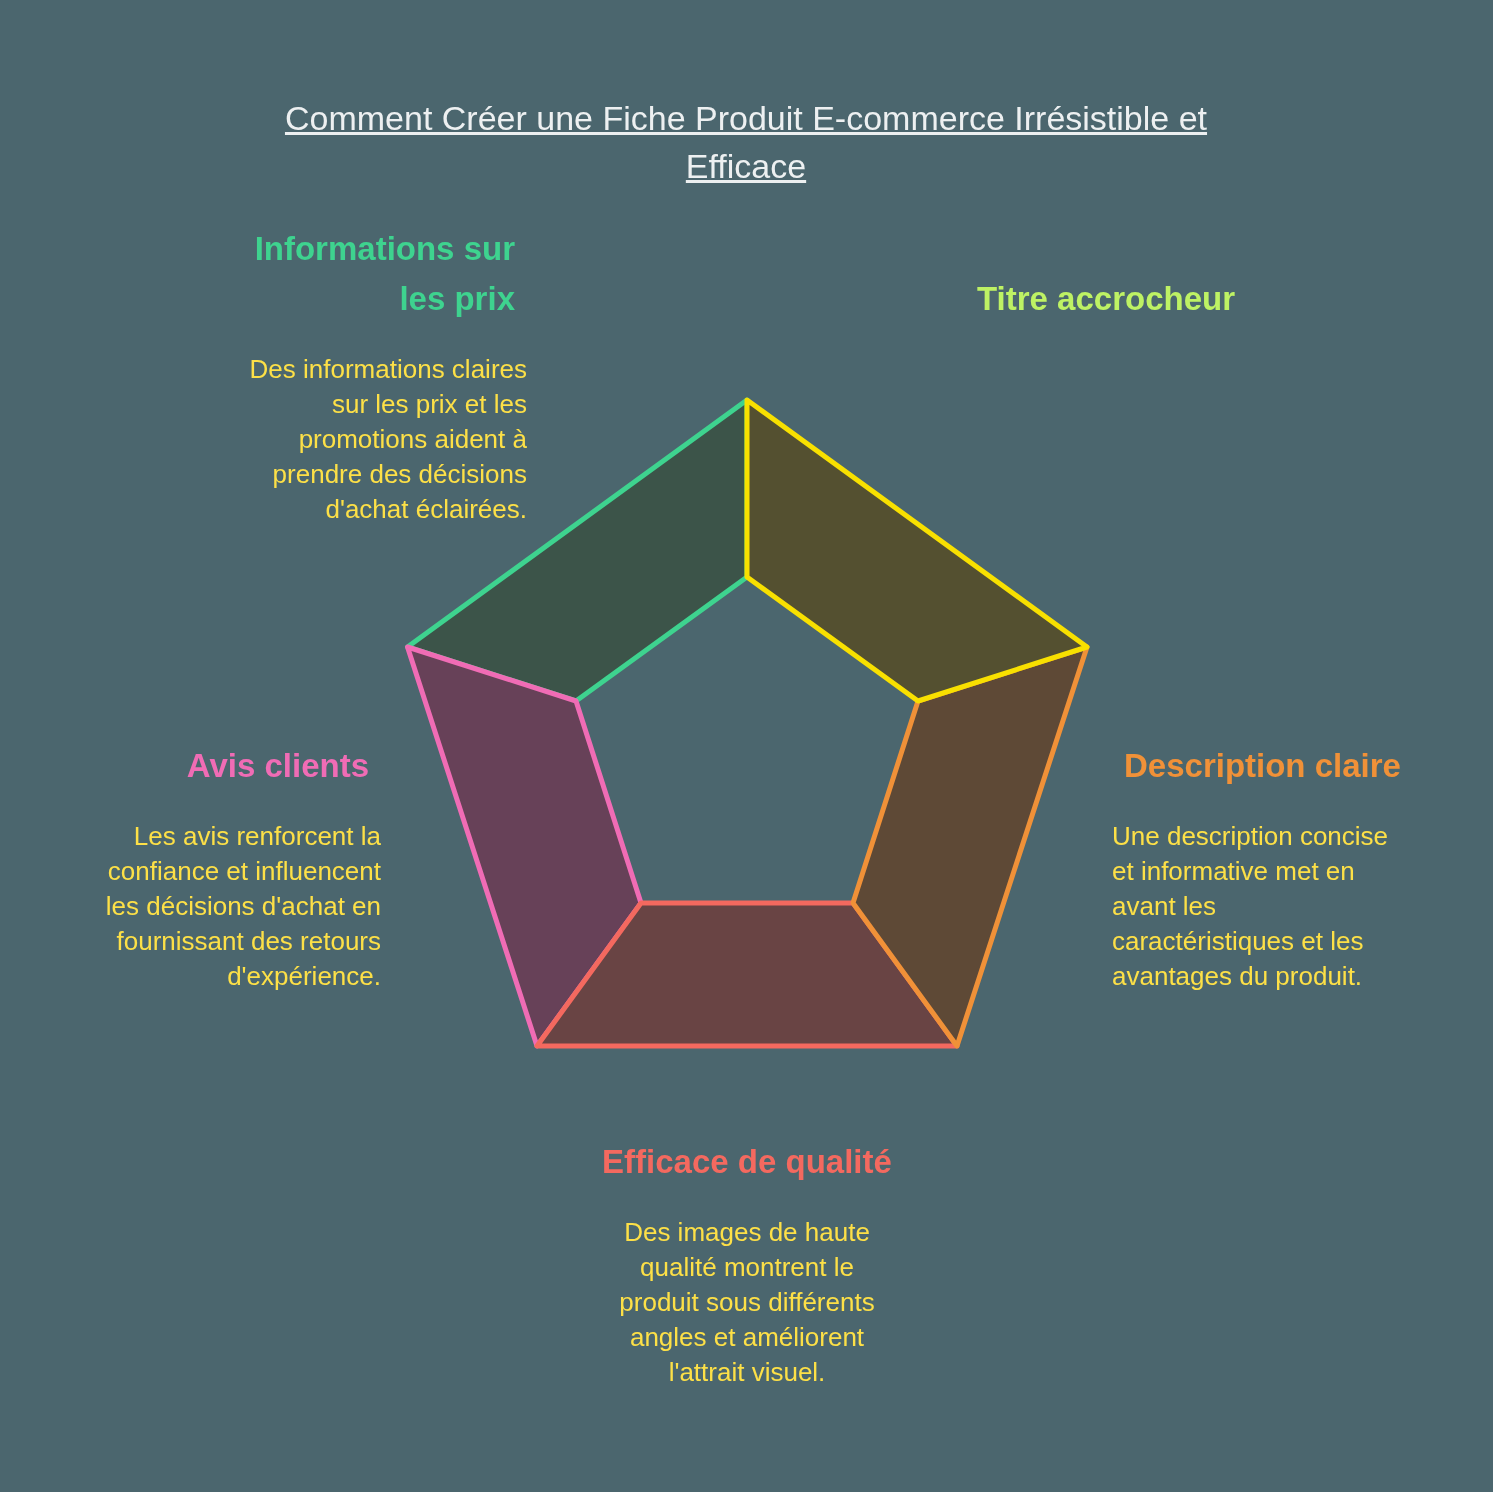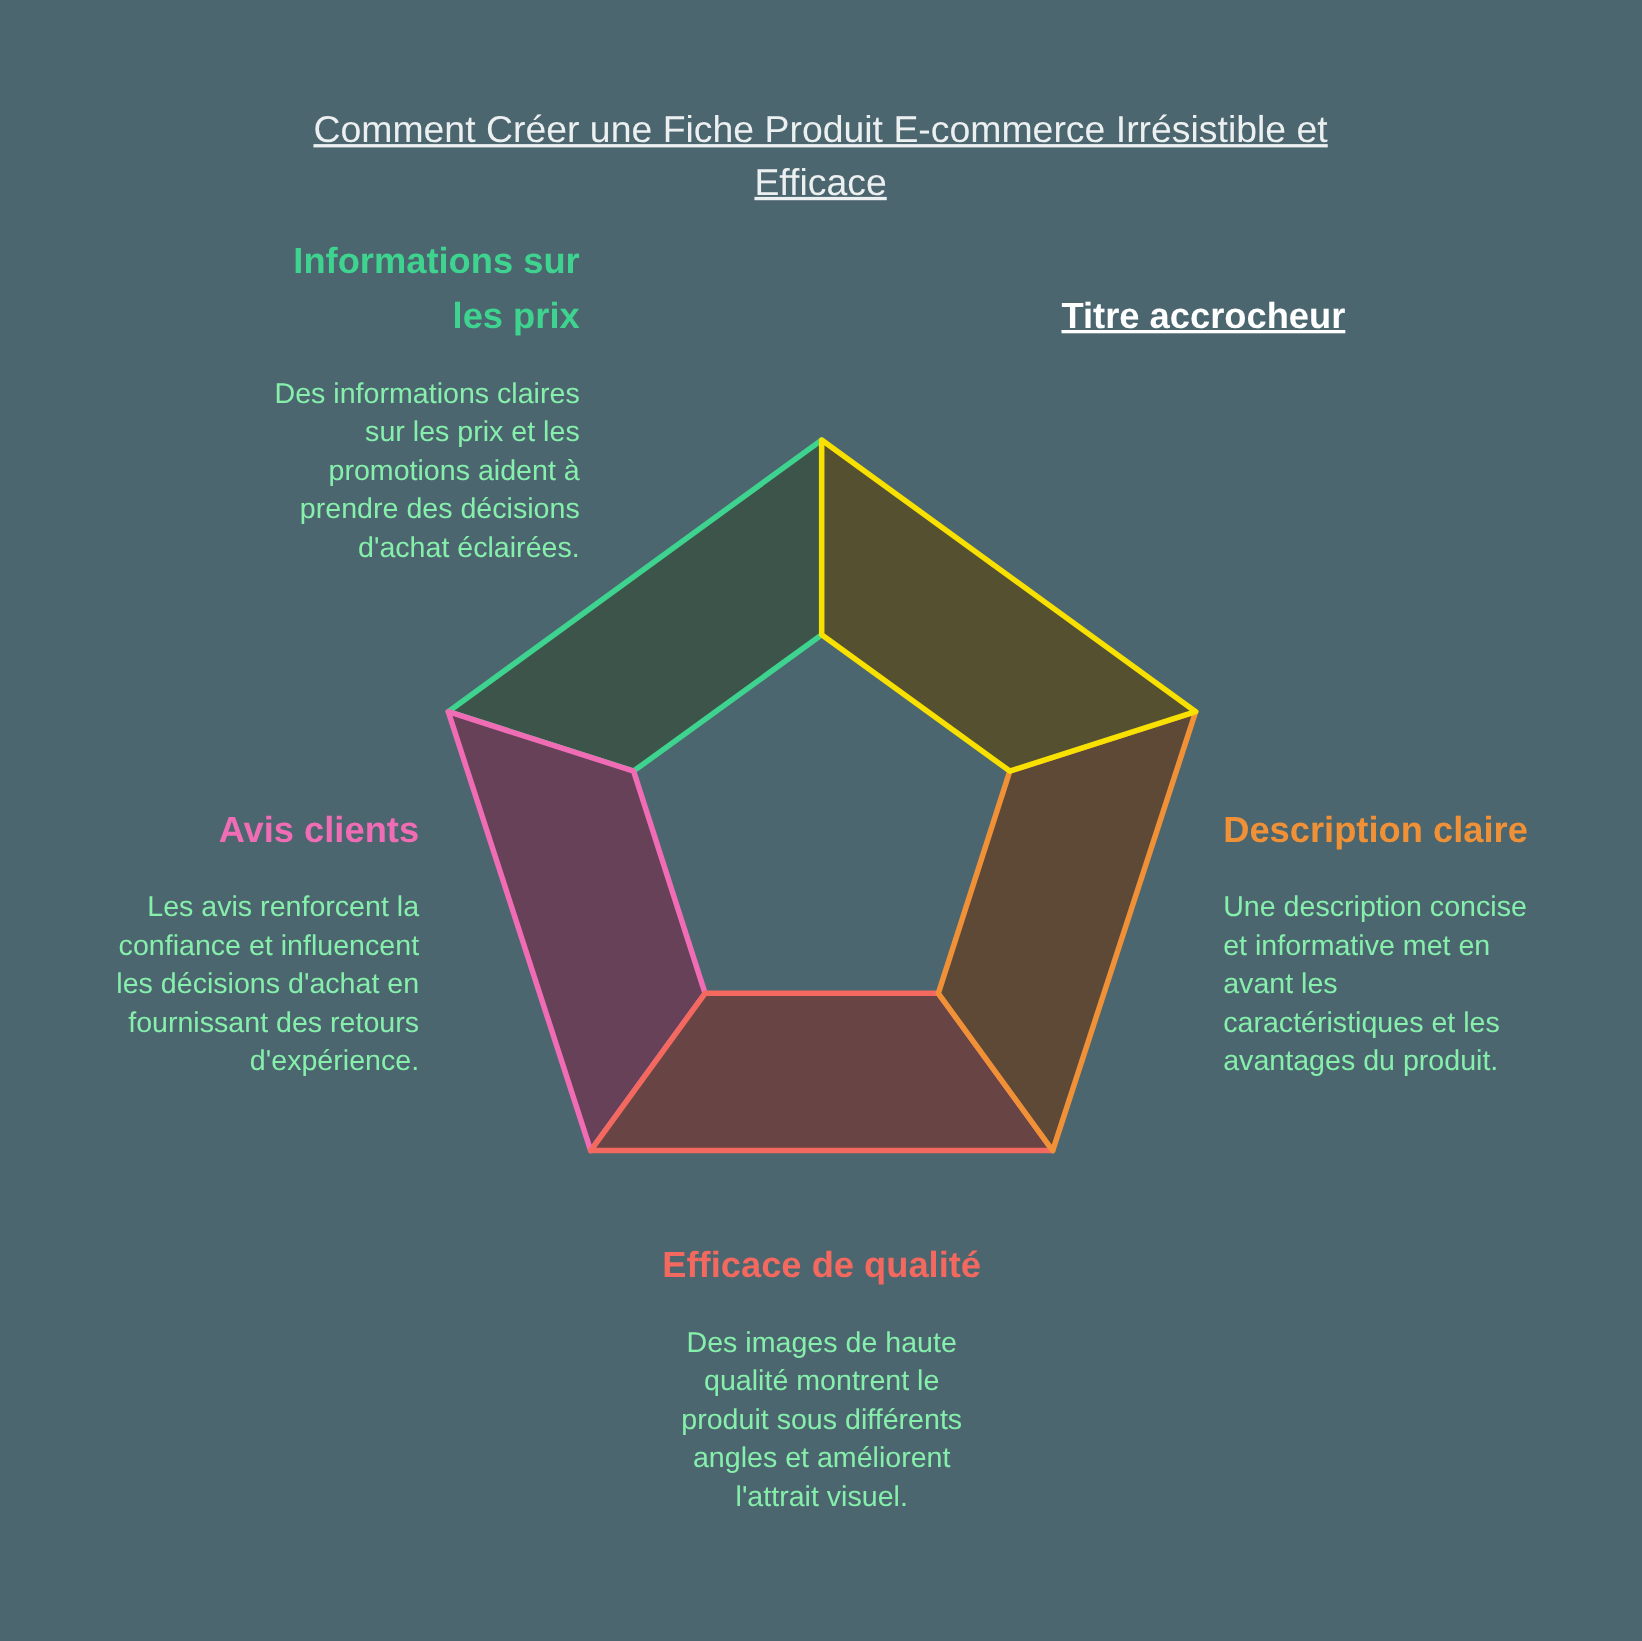--- a/index.html
+++ b/index.html
@@ -20,28 +20,28 @@
   }
   .pentagon{
     position:absolute;left:0;top:0;width:1493px;height:1492px;
   }
   .pentagon polygon{
     stroke-width:5;
     stroke-linejoin:round;
   }
   .section{position:absolute;}
   .section h2{
-    margin:0;
+    margin:12px;
     font-size:33px;line-height:50px;font-weight:700;
     white-space:pre-line;
   }
   .section p{
     margin:28px 0 0 0;
     font-size:26px;line-height:35px;font-weight:500;
-    color:#86efac;
+    color:#fde047;
     white-space:pre-line;
   }
   .sec-pricing{right:966px;top:212px;width:360px;text-align:right;}
   .sec-title-hook{left:965px;top:262px;width:360px;text-align:left;}
   .sec-description{left:1112px;top:729px;width:365px;text-align:left;}
   .sec-reviews{right:1112px;top:729px;width:365px;text-align:right;}
   .sec-visuals{left:517px;top:1125px;width:460px;text-align:center;}
 </style>
 </head>
 <body>
@@ -63,21 +63,21 @@
     <h2 style="color: rgb(62, 211, 143);">Informations sur
 les prix</h2>
     <p>Des informations claires
 sur les prix et les
 promotions aident à
 prendre des décisions
 d'achat éclairées.</p>
   </div>
 
   <div class="section sec-title-hook">
-    <h2 style="color: #ffffff; text-decoration: underline;">Titre accrocheur</h2>
+    <h2 style="color: #bef264;">Titre accrocheur</h2>
   </div>
 
   <div class="section sec-reviews">
     <h2 style="color: rgb(240, 108, 181);">Avis clients</h2>
     <p>Les avis renforcent la
 confiance et influencent
 les décisions d'achat en
 fournissant des retours
 d'expérience.</p>
   </div>

